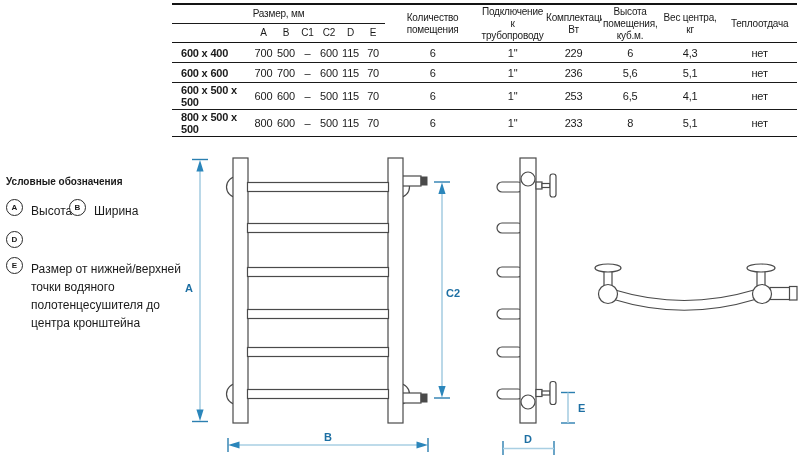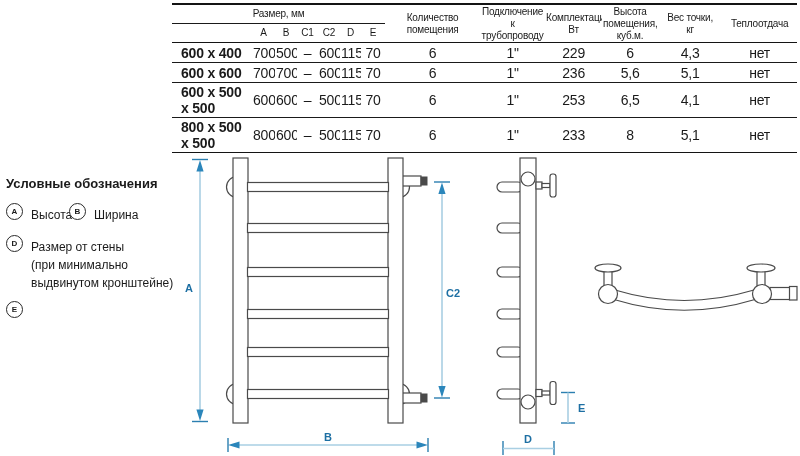--- a/index.html
+++ b/index.html
@@ -23,26 +23,26 @@
     border-top:2.2px solid #141414;border-bottom:1.6px solid #141414;
   }
   #spec-table th,#spec-table td{
     padding:1px 1px;text-align:center;vertical-align:middle;
     white-space:pre-line;letter-spacing:-0.2px;overflow:hidden;
   }
   #spec-table th{font-weight:normal;font-size:10px;line-height:1.18;}
   th.size-group{font-size:9px;border-bottom:1.2px solid #1a1a1a;height:15px;}
   tr.sub-head th{font-size:9px;height:16px;border-bottom:1.8px solid #141414;}
   thead th.span-col{border-bottom:1.8px solid #141414;}
-  #spec-table td{font-size:14px;height:17px;}
+  #spec-table td{font-size:11px;height:17px;}
   #spec-table td.model{font-weight:bold;text-align:left;padding-left:9px;}
   #spec-table tbody tr:not(:last-child) td{border-bottom:1.2px solid #1a1a1a;}
   
   #legend{position:absolute;left:6px;top:176px;width:192px;}
-  .legend-title{font-size:13px;font-weight:bold;}
+  .legend-title{font-size:10px;font-weight:bold;}
   .legend-row{display:flex;margin-top:12px;}
   .legend-item{display:flex;align-items:flex-start;}
   .legend-item .txt{font-size:12px;line-height:1.5;padding-top:3px;white-space:pre-line;}
   .badge{
     flex:0 0 auto;width:15px;height:15px;border:1.3px solid #2a2a2a;border-radius:50%;
     display:flex;align-items:center;justify-content:center;
     font-size:8px;font-weight:bold;margin-right:8px;background:#fff;
   }
   .badge.small{font-size:7px;}
   .mt17{margin-top:16px;}.mt12{margin-top:11px;}.mt10{margin-top:9px;}
@@ -179,21 +179,21 @@
         <th class="size-group" colspan="7">Размер, мм</th>
         <th class="span-col" rowspan="2">Количество
 помещения</th>
         <th class="span-col" rowspan="2">Подключение
 к трубопроводу</th>
         <th class="span-col" rowspan="2">Комплектация,
 Вт</th>
         <th class="span-col" rowspan="2">Высота
 помещения,
 куб.м.</th>
-        <th class="span-col" rowspan="2">Вес точки,
+        <th class="span-col" rowspan="2">Вес центра,
 кг</th>
         <th class="span-col" rowspan="2">Теплоотдача</th>
       </tr>
       <tr class="sub-head">
         <th></th>
         <th>A</th>
         <th>B</th>
         <th>C1</th>
         <th>C2</th>
         <th>D</th>
@@ -271,21 +271,21 @@
         <span class="badge">A</span>
         <span class="txt">Высота</span>
       </div>
       <div class="legend-item">
         <span class="badge">B</span>
         <span class="txt">Ширина</span>
       </div>
     </div>
     <div class="legend-item mt12">
       <span class="badge">D</span>
-      <span class="txt">Размер от стены
-(при минимально выдвинутом кронштейне)</span>
     </div>
     <div class="legend-item mt10">
       <span class="badge">E</span>
+      <span class="txt">Размер от нижней/верхней точки водяного
+полотенцесушителя до центра кронштейна</span>
     </div>
   </div>
 
 </div>
 
 </body></html>

